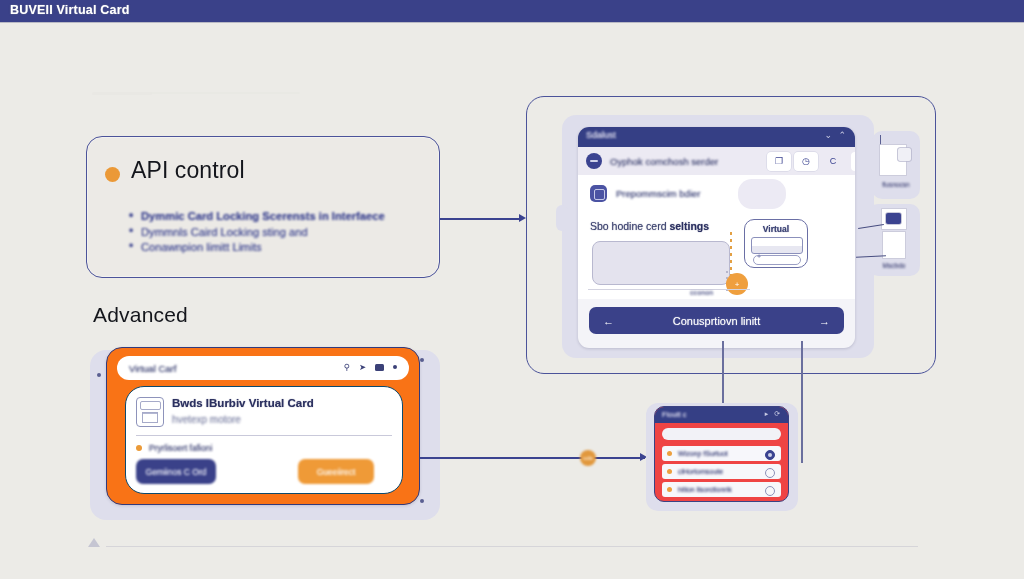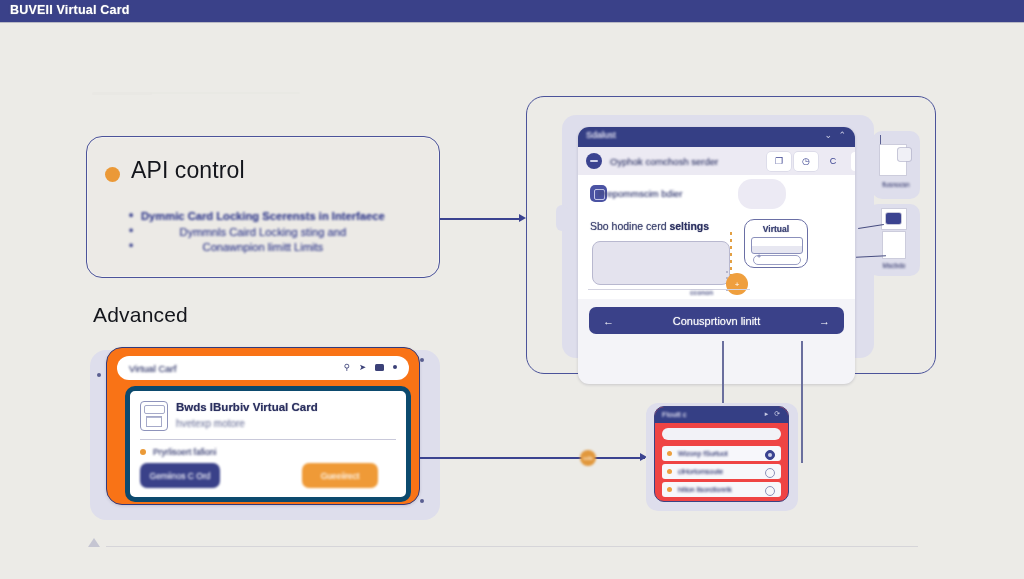--- a/index.html
+++ b/index.html
@@ -59,21 +59,20 @@
     margin: 0; padding: 0 0 0 16px;
     list-style: none;
   }
   .api-list li {
     position: relative;
     font-size: 11.2px;
     color: #3b4390;
     line-height: 15.5px;
     white-space: nowrap;
     text-shadow: 0 0 1px rgba(59,67,144,.5);
-    text-align: center;
   }
   .api-list li::before {
     content: "•";
     position: absolute; left: -12px; top: -1px;
     color: #3b4390; font-size: 12px;
   }
   .api-list li.b { font-weight: bold; }
 
   
   .adv-title {
@@ -95,21 +94,21 @@
     background: #dedeec;
     border-radius: 14px;
   }
   .big-nub {
     position: absolute; left: 556px; top: 205px;
     width: 12px; height: 26px;
     background: #dedeec; border-radius: 6px;
   }
   .big-win {
     position: absolute; left: 578px; top: 127px;
-    width: 277px; height: 257px;
+    width: 277px; height: 221px;
     background: #f4f4f8;
     border-radius: 11px;
     overflow: hidden;
     box-shadow: 0 1px 3px rgba(40,40,70,.18);
   }
   .big-win-bar {
     position: absolute; left: 0; top: 0; width: 100%; height: 20px;
     background: #353f85;
   }
   .big-win-bar .lbl {
@@ -167,21 +166,21 @@
   .bb-tile {
     position: absolute; left: 12px; top: 10px;
     width: 17px; height: 17px; border-radius: 5px;
     background: #4b53a3;
   }
   .bb-tile::after {
     content:""; position:absolute; left:4px; top:4px;
     width:9px; height:9px; border:1.2px solid #c6c9e8; border-radius:2px;
   }
   .bb-tile-lbl {
-    position: absolute; left: 20px; top: 13px;
+    position: absolute; left: 38px; top: 13px;
     font-size: 9.5px; color: #454b7d;
     text-shadow: 0 0 1.1px rgba(69,75,125,.7);
   }
   .bb-head {
     position: absolute; left: 12px; top: 45px;
     font-size: 10.5px; color: #3e4470;
     text-shadow: 0 0 1.1px rgba(62,68,112,.7);
     text-align: center;
   }
   .bb-head b { color: #2b3060; }
@@ -322,22 +321,22 @@
     display: flex; align-items: center; gap: 9px;
   }
   .adv-ic { font-size: 8.5px; color: #3b4178; }
   .adv-ic.sq { width: 9px; height: 7px; background: #3b4178; border-radius: 1.5px; }
   .adv-ic.dot { width: 4px; height: 4px; background: #3b4178; border-radius: 50%; }
 
   .adv-inner {
     position: absolute; left: 18px; top: 38px;
     width: 276px; height: 106px;
     background: #ffffff;
-    border: 5px solid #0c4a6e;
-    border-radius: 10px;
+    border: 1px solid #0c4a6e;
+    border-radius: 19px;
     text-align: center;
   }
   .adv-cardicon {
     position: absolute; left: 10px; top: 10px;
     width: 26px; height: 28px;
     border: 1.2px solid #8e93bb; border-radius: 4px;
   }
   .adv-cardicon::before {
     content:""; position:absolute; left:3px; top:3px;
     width:19px; height:7px; border:1px solid #a6aac9; border-radius:2px;

